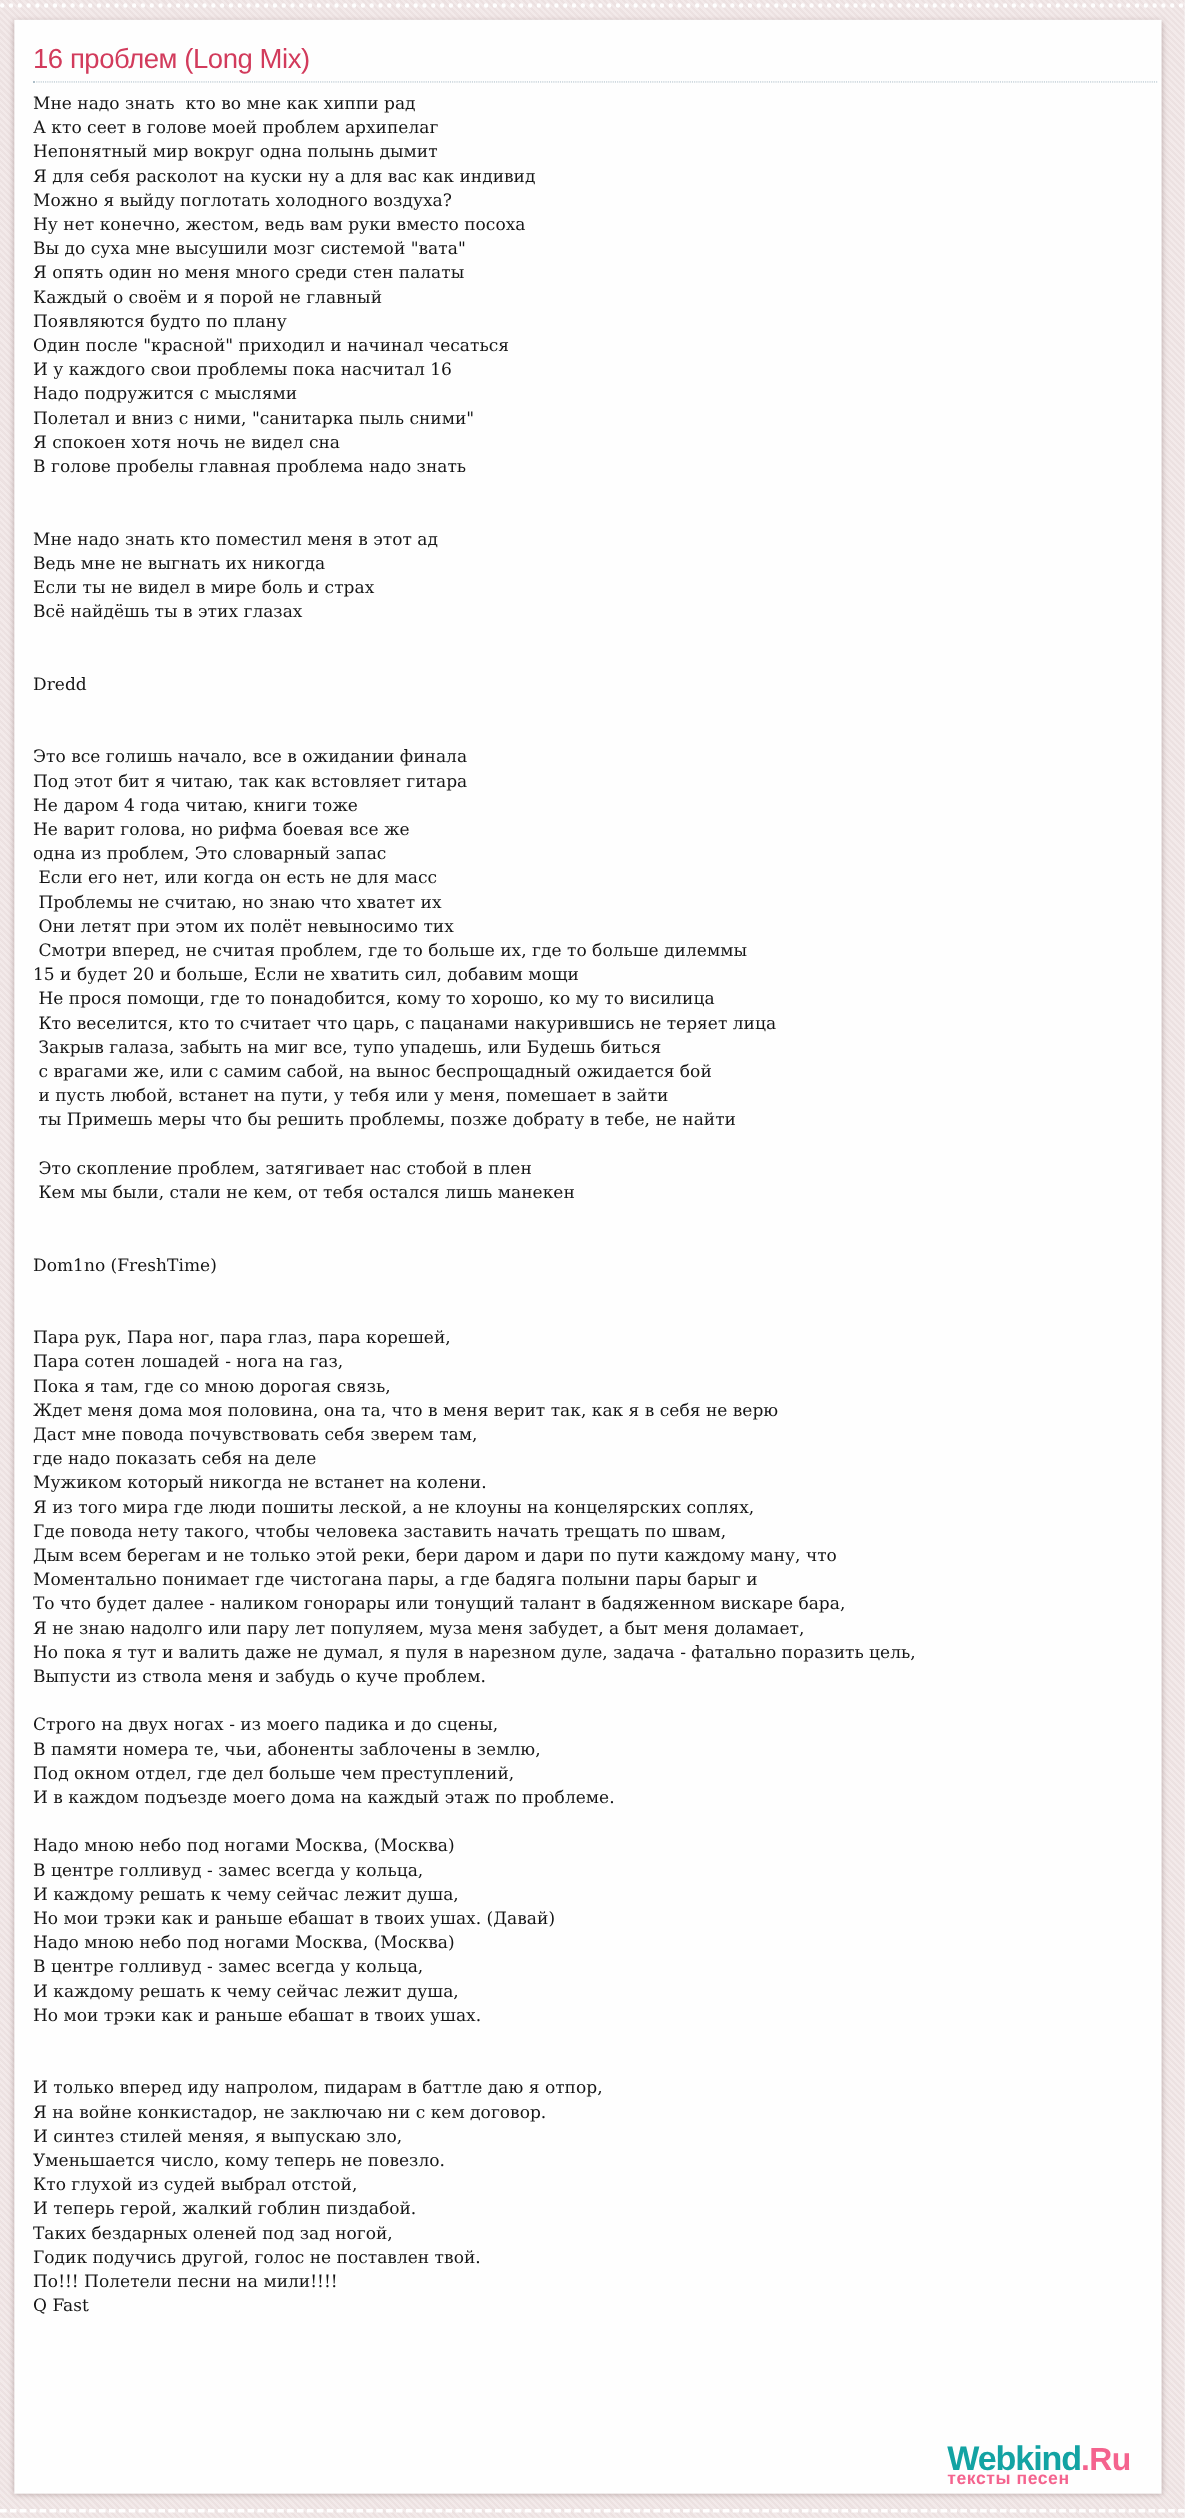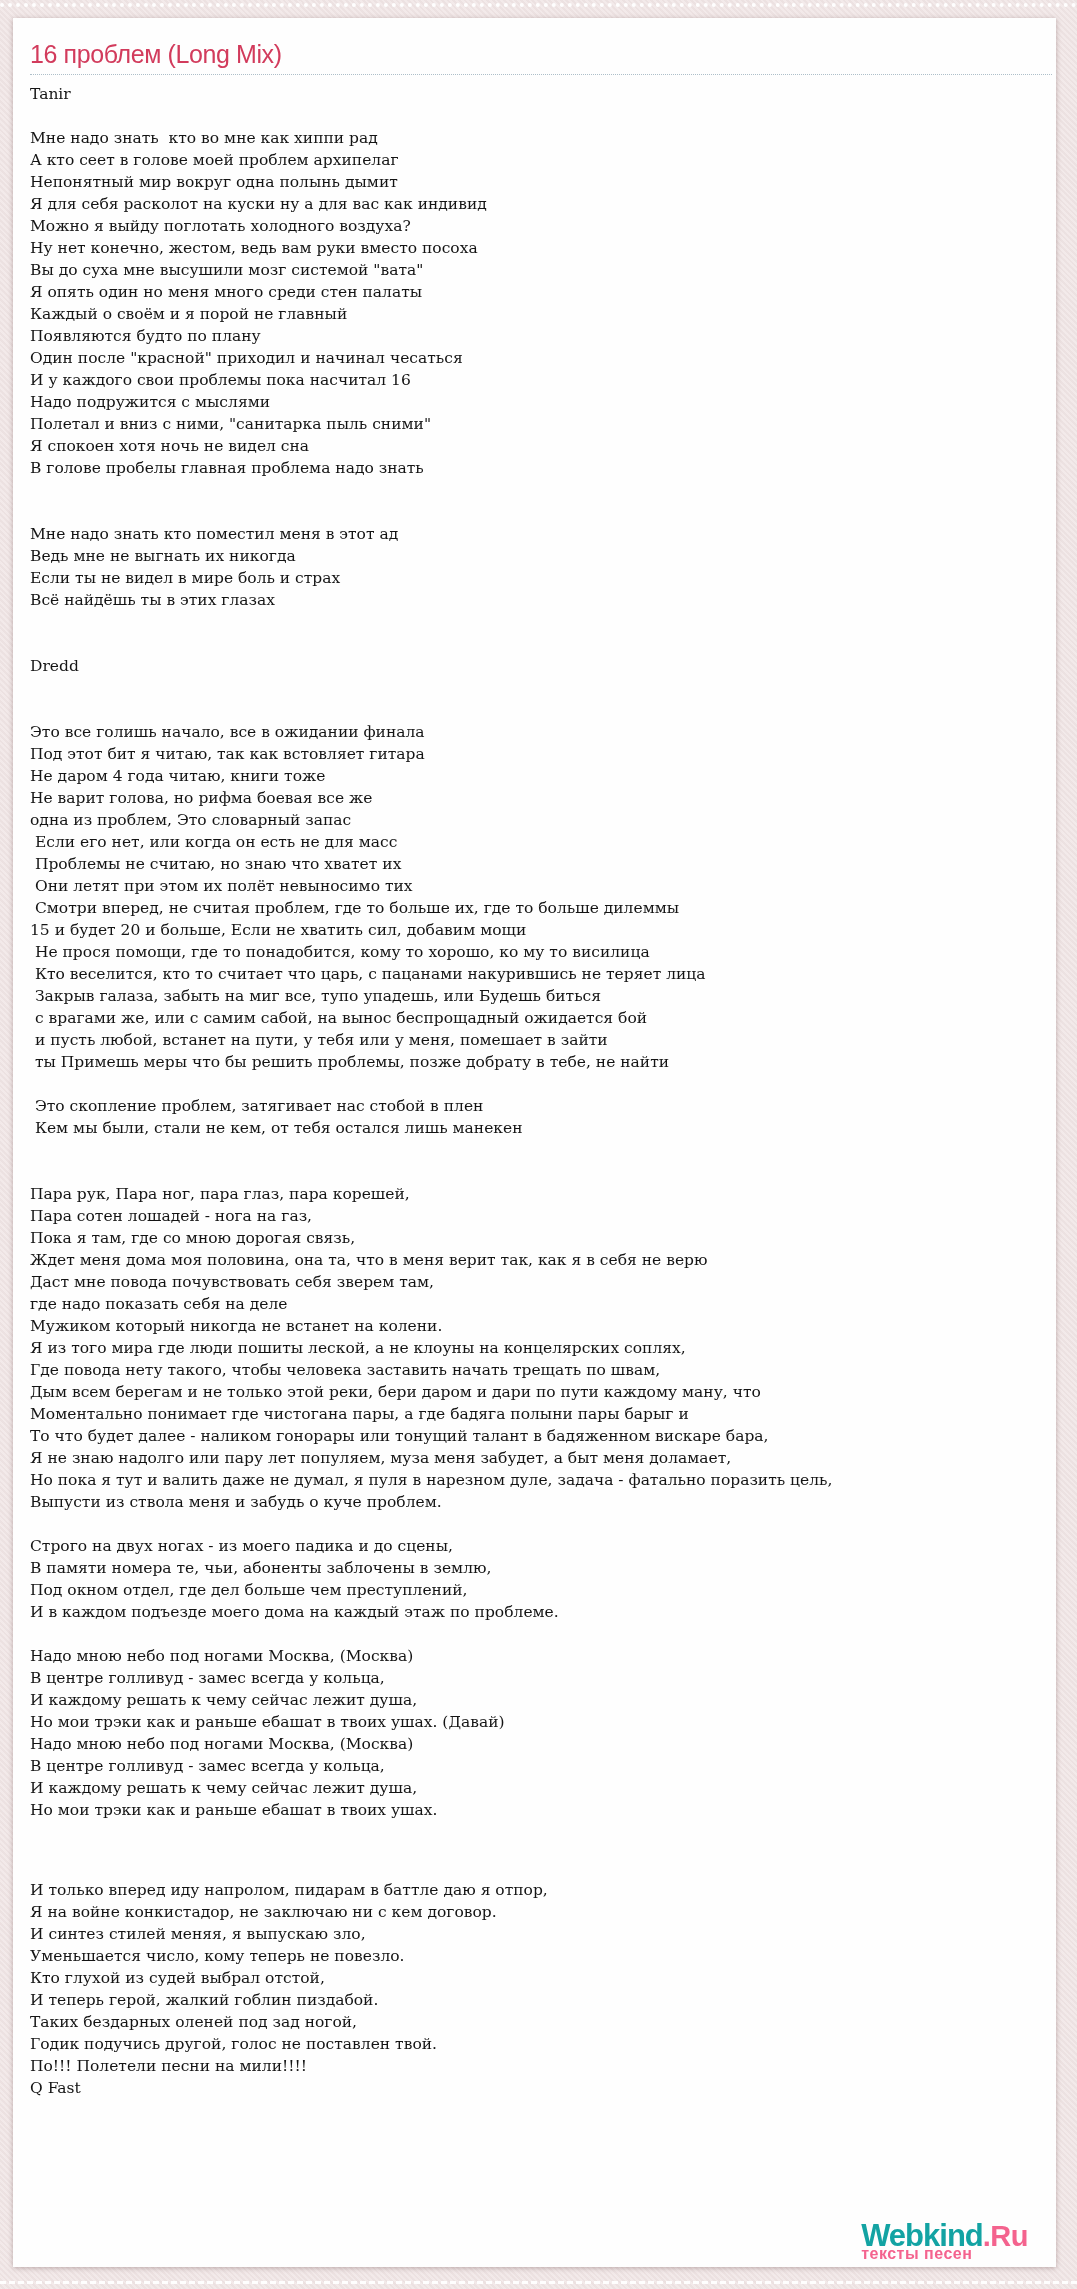--- a/index.html
+++ b/index.html
@@ -39,21 +39,20 @@
 </head>
 <body>
 
 <div class="dashes top"></div>
 
 <div class="card">
   <h1 class="title">16 проблем (Long Mix)</h1>
   <div class="sep"></div>
 
   <div class="lyrics">
-      <pre class="lyr" style="margin-bottom: 22px;">Tanir</pre>
       <pre class="lyr" style="margin-bottom: 44px;">Мне надо знать  кто во мне как хиппи рад
 А кто сеет в голове моей проблем архипелаг
 Непонятный мир вокруг одна полынь дымит
 Я для себя расколот на куски ну а для вас как индивид
 Можно я выйду поглотать холодного воздуха?
 Ну нет конечно, жестом, ведь вам руки вместо посоха
 Вы до суха мне высушили мозг системой "вата"
 Я опять один но меня много среди стен палаты
 Каждый о своём и я порой не главный
 Появляются будто по плану
@@ -79,40 +78,41 @@
  Смотри вперед, не считая проблем, где то больше их, где то больше дилеммы
 15 и будет 20 и больше, Если не хватить сил, добавим мощи
  Не прося помощи, где то понадобится, кому то хорошо, ко му то висилица
  Кто веселится, кто то считает что царь, с пацанами накурившись не теряет лица
  Закрыв галаза, забыть на миг все, тупо упадешь, или Будешь биться
  с врагами же, или с самим сабой, на вынос беспрощадный ожидается бой
  и пусть любой, встанет на пути, у тебя или у меня, помешает в зайти
  ты Примешь меры что бы решить проблемы, позже добрату в тебе, не найти</pre>
       <pre class="lyr" style="margin-bottom: 44px;"> Это скопление проблем, затягивает нас стобой в плен
  Кем мы были, стали не кем, от тебя остался лишь манекен</pre>
+      <pre class="lyr" style="margin-bottom: 44px;">Dom1no (FreshTime)</pre>
       <pre class="lyr" style="margin-bottom: 22px;">Пара рук, Пара ног, пара глаз, пара корешей,
 Пара сотен лошадей - нога на газ,
 Пока я там, где со мною дорогая связь,
 Ждет меня дома моя половина, она та, что в меня верит так, как я в себя не верю
 Даст мне повода почувствовать себя зверем там,
 где надо показать себя на деле
 Мужиком который никогда не встанет на колени.
 Я из того мира где люди пошиты леской, а не клоуны на концелярских соплях,
 Где повода нету такого, чтобы человека заставить начать трещать по швам,
 Дым всем берегам и не только этой реки, бери даром и дари по пути каждому ману, что
 Моментально понимает где чистогана пары, а где бадяга полыни пары барыг и
 То что будет далее - наликом гонорары или тонущий талант в бадяженном вискаре бара,
 Я не знаю надолго или пару лет популяем, муза меня забудет, а быт меня доламает,
 Но пока я тут и валить даже не думал, я пуля в нарезном дуле, задача - фатально поразить цель,
 Выпусти из ствола меня и забудь о куче проблем.</pre>
       <pre class="lyr" style="margin-bottom: 22px;">Строго на двух ногах - из моего падика и до сцены,
 В памяти номера те, чьи, абоненты заблочены в землю,
 Под окном отдел, где дел больше чем преступлений,
 И в каждом подъезде моего дома на каждый этаж по проблеме.</pre>
-      <pre class="lyr" style="margin-bottom: 58px;">Надо мною небо под ногами Москва, (Москва)
+      <pre class="lyr" style="margin-bottom: 44px;">Надо мною небо под ногами Москва, (Москва)
 В центре голливуд - замес всегда у кольца,
 И каждому решать к чему сейчас лежит душа,
 Но мои трэки как и раньше ебашат в твоих ушах. (Давай)
 Надо мною небо под ногами Москва, (Москва)
 В центре голливуд - замес всегда у кольца,
 И каждому решать к чему сейчас лежит душа,
 Но мои трэки как и раньше ебашат в твоих ушах.</pre>
       <pre class="lyr" style="margin-bottom: 0px;">И только вперед иду напролом, пидарам в баттле даю я отпор,
 Я на войне конкистадор, не заключаю ни с кем договор.
 И синтез стилей меняя, я выпускаю зло,

